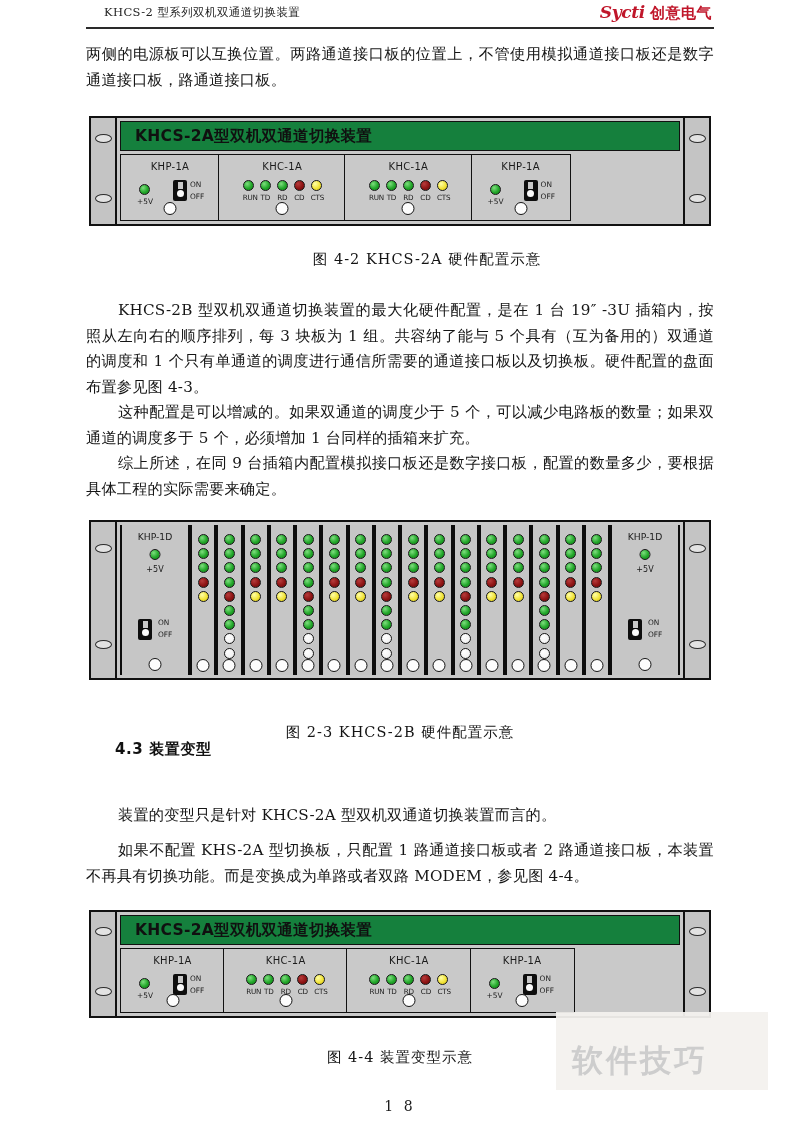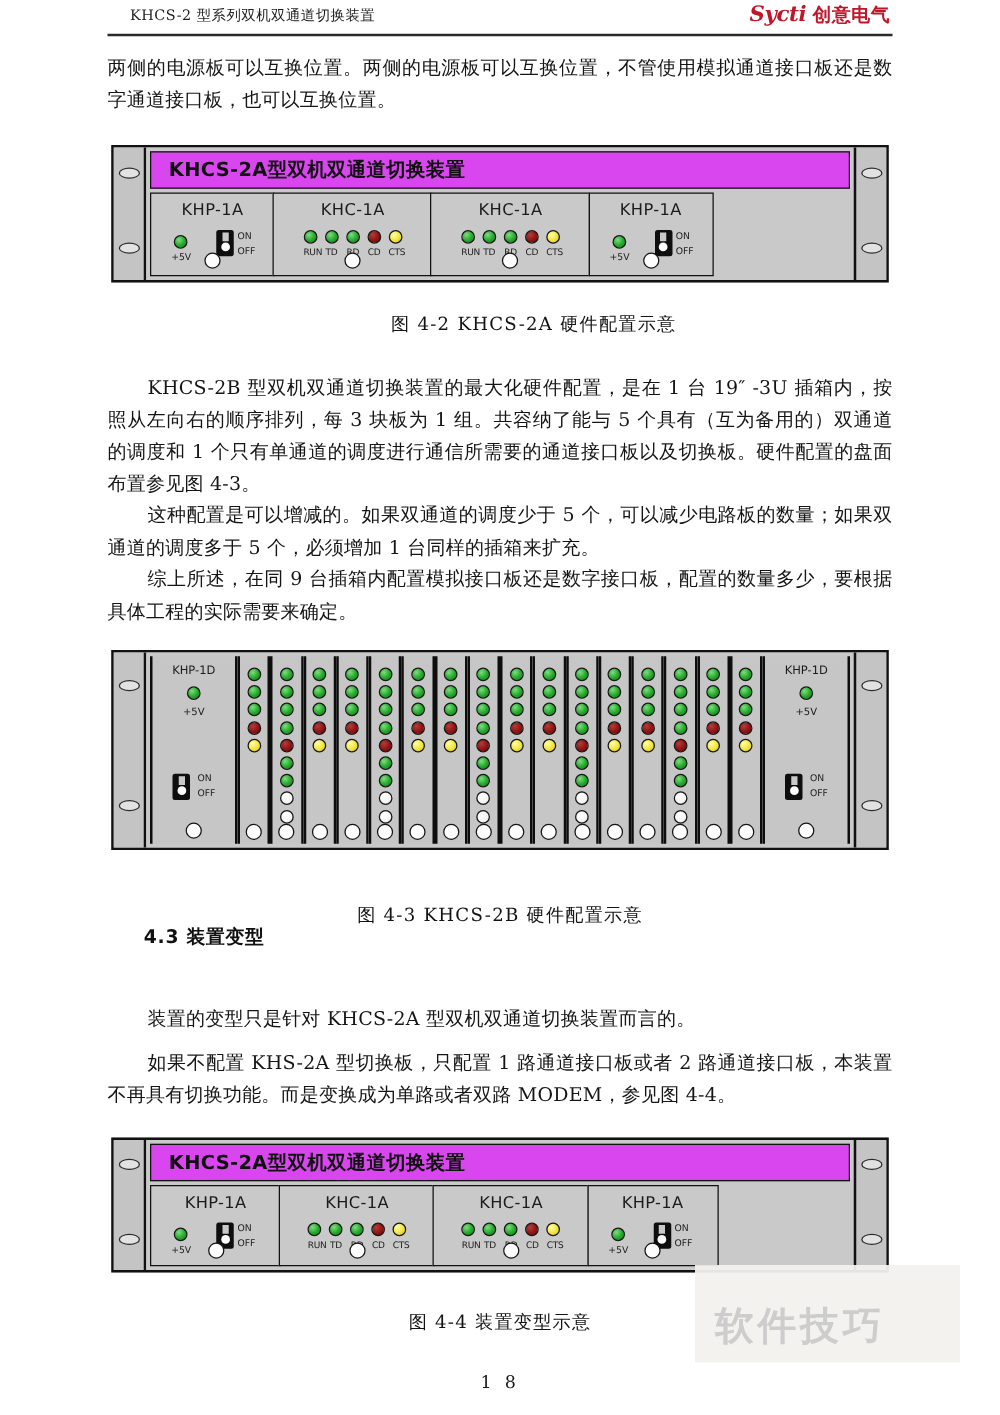--- a/index.html
+++ b/index.html
@@ -120,21 +120,21 @@
     position: relative;
     display: flex;
     flex-direction: column;
     padding: 3px;
     background: #c9c9c9;
   }
 
   
   .rack-titlebar {
     border: 1.6px solid #111;
-    background: #d946ef;
+    background: #15803d;
     height: 30px;
     display: flex;
     align-items: center;
     padding-left: 14px;
     margin-bottom: 3px;
     flex: 0 0 30px;
   }
   .rack-titlebar span {
     font-family: "DejaVu Sans", sans-serif;
     font-weight: bold;
@@ -158,21 +158,21 @@
     display: flex;
     flex-direction: column;
     align-items: center;
     min-width: 0;
   }
   .card:last-child { margin-right: 0; }
 
   .card-label {
     margin-top: 6px;
     font-family: "DejaVu Sans", sans-serif;
-    font-size: 13px;
+    font-size: 10px;
     color: #1b1b1b;
     letter-spacing: .3px;
     white-space: nowrap;
   }
 
   
   .led {
     width: 11px; height: 11px;
     border-radius: 50%;
     border: 1.4px solid #171717;
@@ -339,21 +339,21 @@
 
 <div class="page-header">
   <div class="hdr-title">KHCS-2 型系列双机双通道切换装置</div>
   <div class="hdr-logo">
     <span class="logo-en">Sycti</span>
     <span class="logo-cn">创意电气</span>
   </div>
   <div class="hdr-rule"></div>
 </div>
 
-<div class="para" style="left:86px; top:42px; width:628px;">两侧的电源板可以互换位置。两侧的电源板可以互换位置，不管使用模拟通道接口板还是数字通道接口板，也可以互换位置。</div>
+<div class="para" style="left:86px; top:42px; width:628px;">两侧的电源板可以互换位置。两路通道接口板的位置上，不管使用模拟通道接口板还是数字通道接口板，路通道接口板。</div>
 
 <div class="rack" id="fig42-rack" style="left:89px; top:116px; width:622px; height:110px;">
   <div class="rack-ear">
     <div class="hole" style="top:16px;"></div>
     <div class="hole" style="top:76px;"></div>
   </div>
   <div class="rack-body">
     <div class="rack-titlebar">
       <span>KHCS-2A型双机双通道切换装置</span>
     </div>
@@ -657,21 +657,21 @@
         <div>OFF</div>
       </div>
       <div class="btn-hole" style="position:absolute; bottom:4px; left:50%; transform:translateX(-50%);"></div>
     </div>
   </div>
   <div class="rack-ear right">
     <div class="hole" style="top:22px;"></div>
     <div class="hole" style="top:118px;"></div>
   </div>
 </div>
-<div class="fig-caption" style="left:0; top:723px;">图 4-3    KHCS-2B 硬件配置示意</div>
+<div class="fig-caption" style="left:0; top:723px;">图 2-3    KHCS-2B 硬件配置示意</div>
 
 <div class="section-head" style="left:115px; top:740px;">4.3 装置变型</div>
 <div class="para indent" style="left:86px; top:803px; width:628px;">装置的变型只是针对 KHCS-2A 型双机双通道切换装置而言的。</div>
 <div class="para indent" style="left:86px; top:838px; width:628px;">如果不配置 KHS-2A 型切换板，只配置 1 路通道接口板或者 2 路通道接口板，本装置不再具有切换功能。而是变换成为单路或者双路 MODEM，参见图 4-4。</div>
 
 <div class="rack" style="left:89px; top:910px; width:622px; height:108px;">
   <div class="rack-ear">
     <div class="hole" style="top:15px;"></div>
     <div class="hole" style="top:75px;"></div>
   </div>

